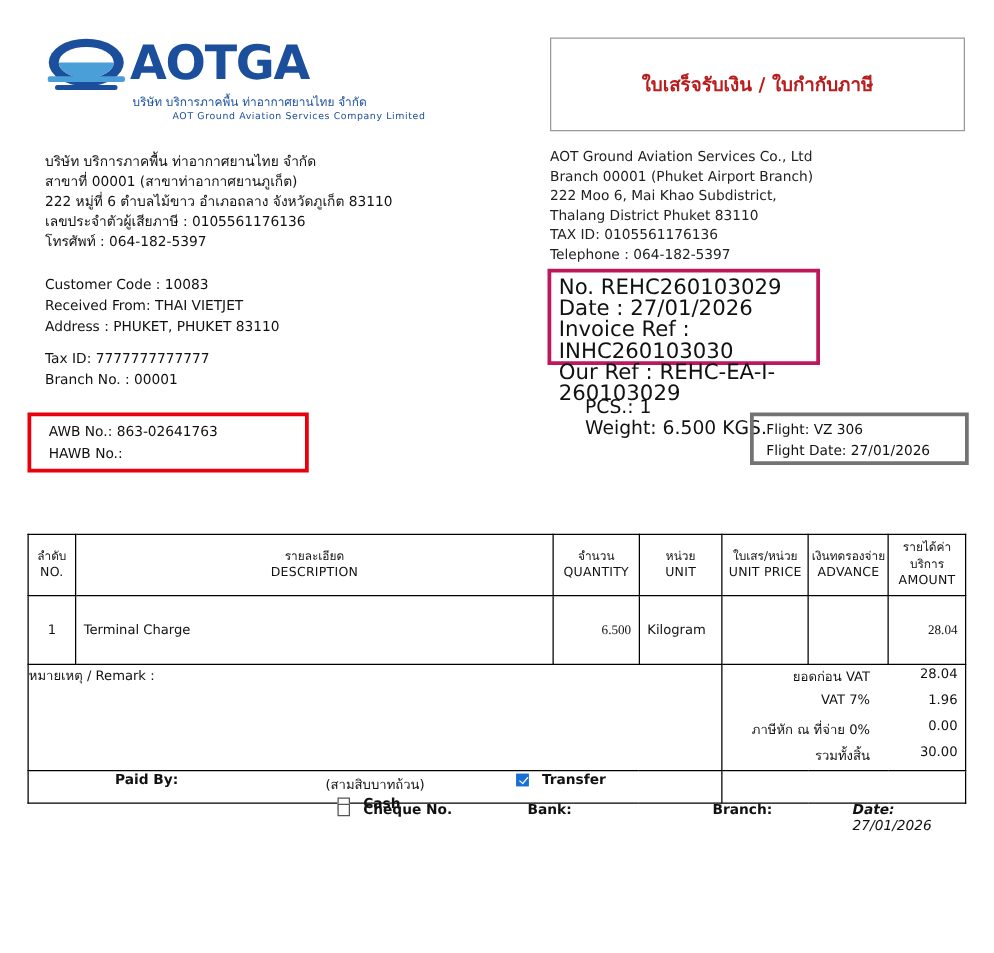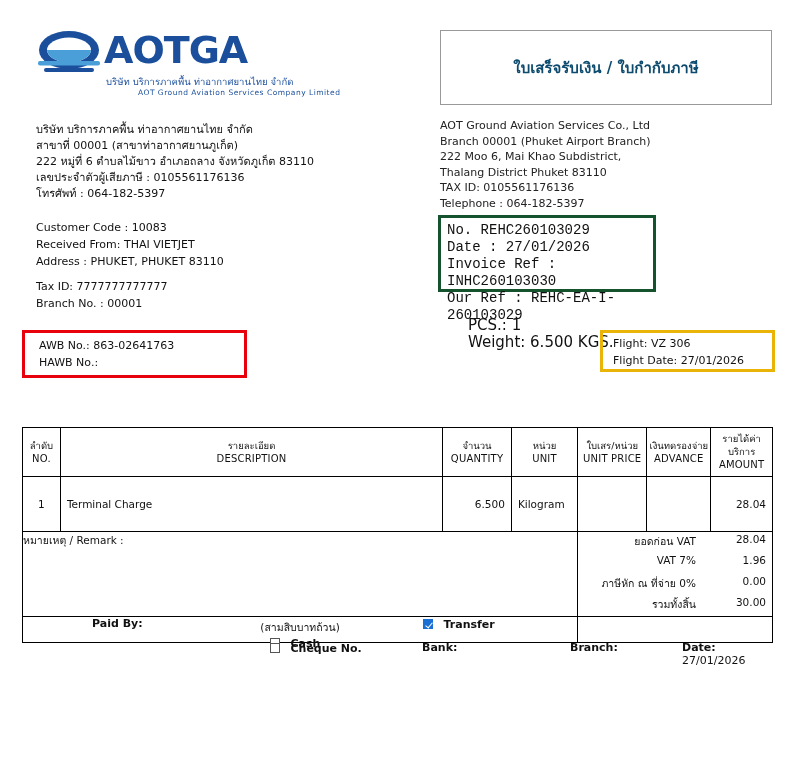--- a/index.html
+++ b/index.html
@@ -75,21 +75,21 @@
     width: 330px;
     height: 73px;
     border: 1px solid #999;
     display: flex;
     align-items: center;
     justify-content: center;
   }
   .title-box .title-text {
     font-size: 15px;
     font-weight: bold;
-    color: #0c4a6e;
+    color: #b91c1c;
   }
 
   
   .addr-th {
     position: absolute;
     left: 36px;
     top: 122px;
     width: 380px;
     line-height: 16px;
     font-size: 11px;
@@ -117,26 +117,25 @@
     height: 8px;
   }
 
   
   .ref-box {
     position: absolute;
     left: 438px;
     top: 215px;
     width: 218px;
     height: 77px;
-    border: 3px solid #14532d;
+    border: 3px solid #be185d;
     box-sizing: border-box;
     padding: 4px 6px 0 6px;
     line-height: 17px;
-    font-size: 14px;
-    font-family: Liberation Mono, monospace;
+    font-size: 17px;
   }
 
   
   .awb-box {
     position: absolute;
     left: 22px;
     top: 330px;
     width: 225px;
     height: 48px;
     border: 3px solid #e8000d;
@@ -155,21 +154,21 @@
     font-size: 15px;
   }
 
   
   .flight-box {
     position: absolute;
     left: 600px;
     top: 330px;
     width: 175px;
     height: 42px;
-    border: 3px solid #eab308;
+    border: 3px solid #737373;
     box-sizing: border-box;
     padding: 2px 0 0 10px;
     line-height: 17px;
     font-size: 11px;
   }
 
   
   .tbl {
     position: absolute;
     left: 22px;
@@ -200,21 +199,21 @@
   .col-price  { width: 68px; }
   .col-adv    { width: 60px; }
   .col-amt    { width: 58px; }
 
   .row-item td {
     height: 54px;
     vertical-align: middle;
     padding: 0 6px;
   }
   .c-center { text-align: center; }
-  .c-right  { text-align: right; }
+  .c-right  { text-align: right; font-family: Liberation Serif, serif; }
   .c-left   { text-align: left; }
 
   .remark-cell {
     height: 82px;
     vertical-align: top;
     padding: 7px 0 0 44px;
   }
   .sum-tbl {
     width: 100%;
     border-collapse: collapse;
@@ -278,25 +277,25 @@
   .opt {
     position: absolute;
     white-space: nowrap;
   }
   .opt .lbl {
     font-weight: bold;
     margin-left: 7px;
     vertical-align: middle;
   }
   .opt-cash     { left: 248px; top: 5px; margin-top: 19px; }
-  .opt-transfer { left: 401px; top: 5px; }
+  .opt-transfer { left: 391px; top: 5px; }
   .opt-cheque   { left: 248px; top: 29px; }
   .bank-lbl     { position: absolute; left: 400px; top: 29px; font-weight: bold; }
   .branch-lbl   { position: absolute; left: 548px; top: 29px; font-weight: bold; }
-  .date-lbl     { position: absolute; left: 660px; top: 29px; }
+  .date-lbl     { position: absolute; left: 660px; top: 29px; font-style: italic; }
   .date-lbl b { font-weight: bold; }
 </style>
 </head>
 <body>
 
 <div class="page">
 
   <div class="logo-block">
     <svg class="logo-mark" viewBox="0 0 62 44">
       <ellipse cx="31" cy="20" rx="30" ry="19" fill="#1b4f9c"></ellipse>

